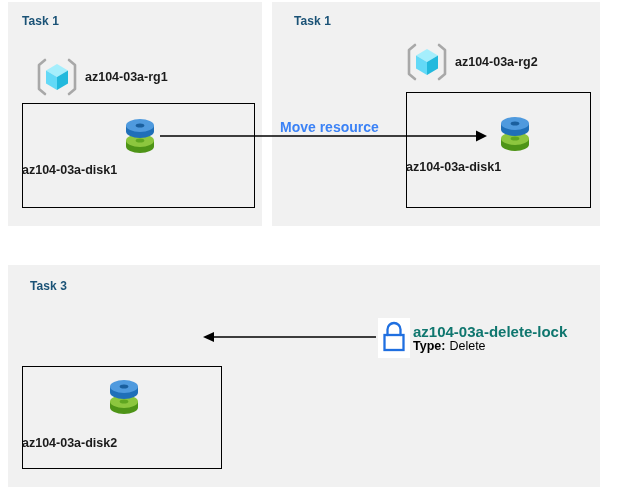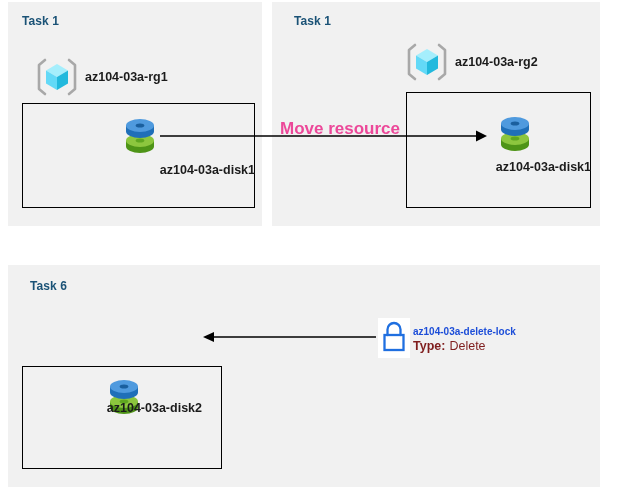--- a/index.html
+++ b/index.html
@@ -51,43 +51,43 @@
     font-size: 12.5px;
     color: #1b1b1b;
     margin-left: 7px;
   }
   .disk-label {
     position: absolute;
     font-weight: bold;
     font-size: 12.5px;
     color: #1b1b1b;
     white-space: nowrap;
-    text-align: right;
+    text-align: left;
   }
   .move-label {
     position: absolute;
     font-weight: bold;
-    font-size: 17px;
-    color: #ec4899;
+    font-size: 14px;
+    color: #3b82f6;
     white-space: nowrap;
   }
   .lock-text {
     position: absolute;
     white-space: nowrap;
     line-height: 15px;
   }
   .lock-name {
     font-weight: bold;
-    font-size: 10px;
-    color: #1d4ed8;
+    font-size: 15px;
+    color: #0f766e;
     display: block;
   }
   .lock-type-line {
     font-size: 12.5px;
-    color: #7f1d1d;
+    color: #000000;
     display: block;
   }
   .lock-type-key {
     font-weight: bold;
   }
   .lock-type-val {
     font-weight: normal;
   }
   svg { display: block; overflow: visible; }
   .abs { position: absolute; }
@@ -176,21 +176,21 @@
 
   <span class="abs" style="left:160px; top:128px; width:330px; height:16px;">
     <svg width="330" height="16" viewBox="0 0 330 16">
       <line x1="0" y1="8" x2="316" y2="8" stroke="#000000" stroke-width="1.5"></line>
       <path d="M316 2.5 L327 8 L316 13.5 Z" fill="#000000"></path>
     </svg>
   </span>
 
   <div class="panel" style="left:8px; top:265px; width:592px; height:222px;"></div>
 
-  <div class="panel-title" style="left:30px; top:279px;">Task 6</div>
+  <div class="panel-title" style="left:30px; top:279px;">Task 3</div>
 
 
   <span class="abs" style="left:203px; top:330px; width:173px; height:14px;">
     <svg width="173" height="14" viewBox="0 0 173 14">
       <line x1="11" y1="7" x2="173" y2="7" stroke="#000000" stroke-width="1.5"></line>
       <path d="M11 2 L0 7 L11 12 Z" fill="#000000"></path>
     </svg>
   </span>
 
   <span class="abs" style="left:378px; top:318px; width:32px; height:40px; background:#ffffff;">
@@ -213,15 +213,15 @@
       <rect x="6" y="25.5" width="28" height="6" fill="#4e9417"></rect>
       <ellipse cx="20" cy="25.5" rx="14" ry="6.4" fill="#8cc63e"></ellipse>
       <ellipse cx="20" cy="25.5" rx="4.3" ry="2" fill="#5fa620"></ellipse>
       <ellipse cx="20" cy="16.5" rx="14" ry="6.4" fill="#1f6fb8"></ellipse>
       <rect x="6" y="10.5" width="28" height="6" fill="#1f6fb8"></rect>
       <ellipse cx="20" cy="10.5" rx="14" ry="6.4" fill="#4f9ade"></ellipse>
       <ellipse cx="20" cy="10.5" rx="4.3" ry="2" fill="#1a5f9e"></ellipse>
     </svg>
   </span>
 
-  <div class="disk-label" style="left:22px; top:401px; width:180px;">az104-03a-disk2</div>
+  <div class="disk-label" style="left:22px; top:436px; width:180px;">az104-03a-disk2</div>
 
 </div>
 
 </body></html>

